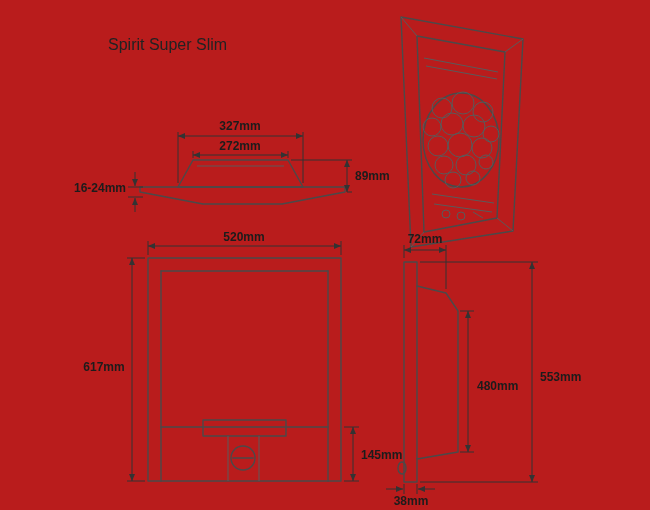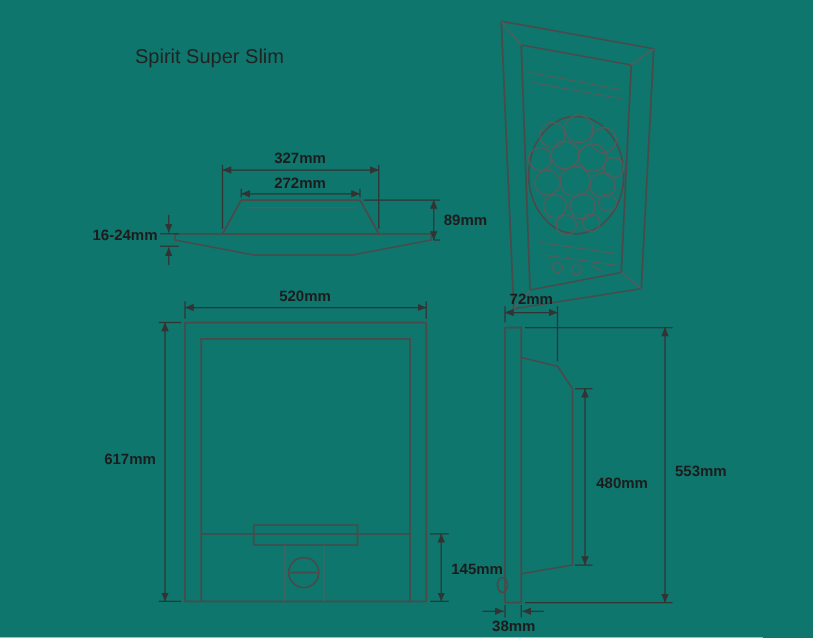--- a/index.html
+++ b/index.html
@@ -1,16 +1,16 @@
 <!DOCTYPE html>
 <html><head>
 <meta charset="utf-8">
 <style>
   html,body{margin:0;padding:0;background:#ffffff;}
-  .page{position:relative;width:650px;height:510px;background:#0f766e;overflow:hidden;
+  .page{position:relative;width:650px;height:510px;background:#b91c1c;overflow:hidden;
         font-family:"Liberation Sans", sans-serif;}
   svg{position:absolute;left:0;top:0;}
   .draw{fill:none;stroke:#4a4a4a;stroke-width:1.4;stroke-linejoin:round;stroke-linecap:round;}
   .thin{fill:none;stroke:#5a5a5a;stroke-width:1;stroke-linejoin:round;}
   .dim{fill:none;stroke:#333333;stroke-width:1;}
   text.dimlabel{font-family:"Liberation Sans", sans-serif;font-size:12px;font-weight:bold;fill:#1c1c1c;}
   text.title{font-family:"Liberation Sans", sans-serif;font-size:16px;fill:#222222;}
 </style>
 </head>
 <body>

